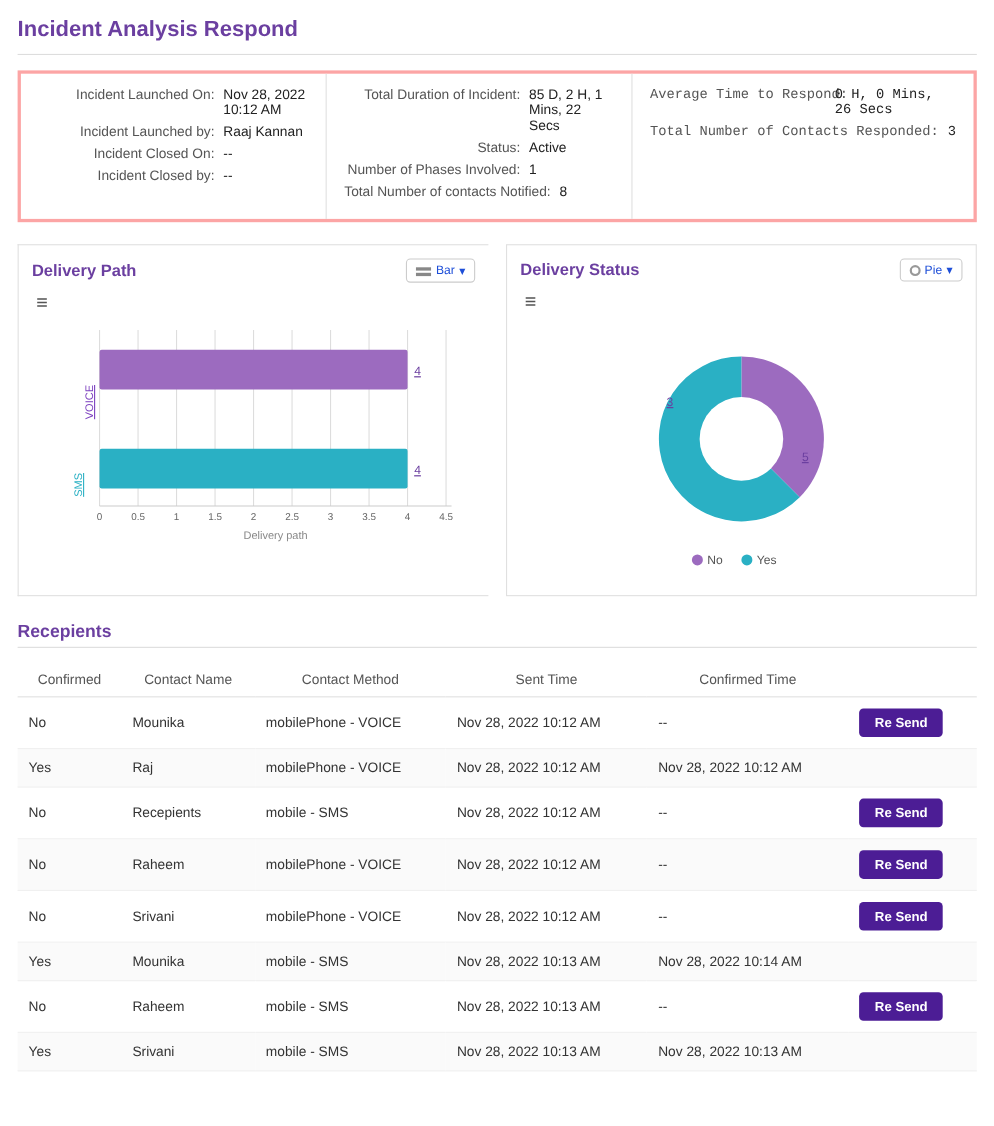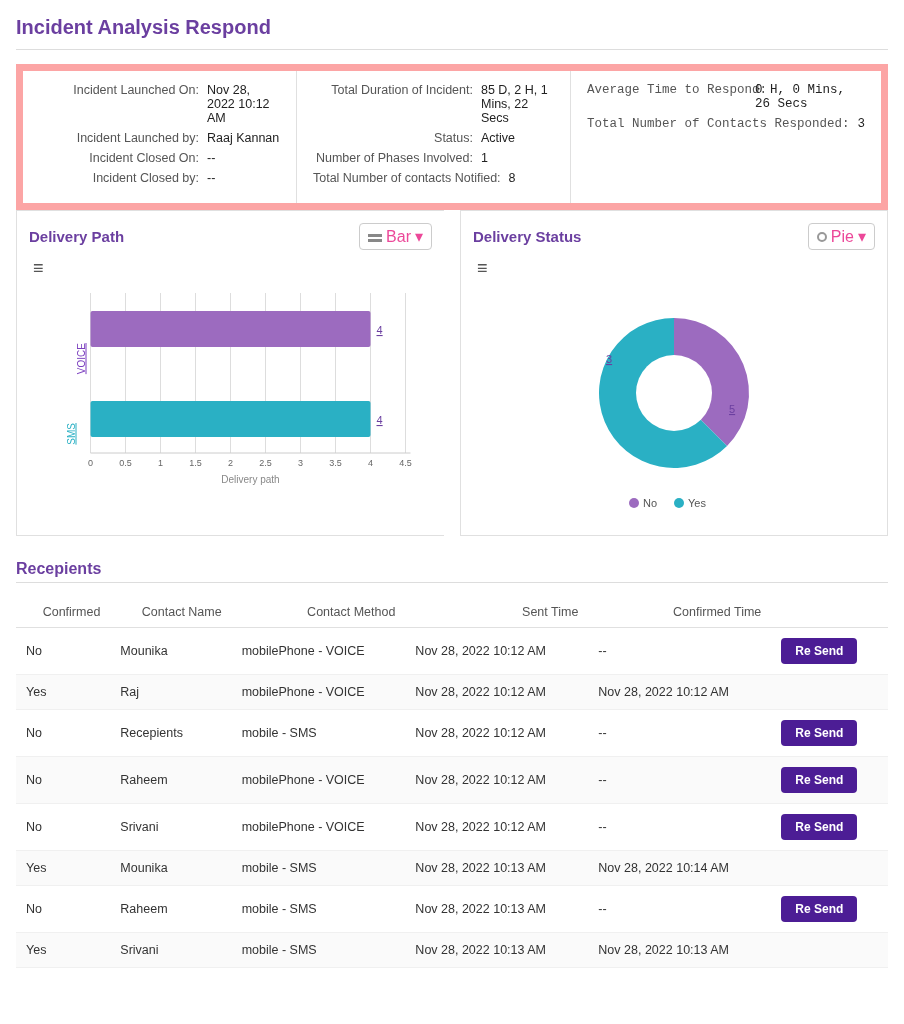--- a/index.html
+++ b/index.html
@@ -1,42 +1,42 @@
 <!DOCTYPE html>
 <html><head>
   <meta charset="utf-8">
   <style>
     * { box-sizing: border-box; margin: 0; padding: 0; }
     body { font-family: Arial, sans-serif; font-size: 13px; color: #333; background: #fff; padding: 16px; }
 
     h1.report-title { color: #6b3fa0; font-size: 20px; font-weight: bold; padding-bottom: 10px; border-bottom: 1px solid #ddd; margin-bottom: 14px; }
 
-    .info-grid { display: grid; grid-template-columns: 1fr 1fr 1fr; gap: 0; border: 7px solid #fca5a5; }
+    .info-grid { display: grid; grid-template-columns: 1fr 1fr 1fr; gap: 0; border: 3px solid #fca5a5; margin-bottom: 20px; }
     .info-col { padding: 12px 16px; border-right: 1px solid #e0e0e0; }
     .info-col:last-child { border-right: none; font-family: Liberation Mono, monospace; }
     .info-row { display: flex; margin-bottom: 6px; align-items: flex-start; }
     .info-label { color: #555; min-width: 160px; text-align: right; margin-right: 8px; white-space: nowrap; font-size: 12.5px; }
     .info-value { color: #222; font-size: 12.5px; }
 
     .charts-section { display: grid; grid-template-columns: 1fr 1fr; gap: 16px; margin-bottom: 24px; }
     .chart-panel { border: 1px solid #e0e0e0; padding: 12px; }
     .chart-panel:first-child { border-right: none; }
     .chart-header { display: flex; justify-content: space-between; align-items: center; margin-bottom: 8px; }
     .chart-title { color: #6b3fa0; font-size: 15px; font-weight: bold; }
-    .chart-type-btn { display: flex; align-items: center; gap: 4px; border: 1px solid #ccc; border-radius: 4px; padding: 3px 8px; font-size: 16px; cursor: pointer; background: #fff; color: #ec4899; }
+    .chart-type-btn { display: flex; align-items: center; gap: 4px; border: 1px solid #ccc; border-radius: 4px; padding: 3px 8px; font-size: 11px; cursor: pointer; background: #fff; color: #1d4ed8; }
     .chart-type-btn .dot { width: 10px; height: 10px; border-radius: 50%; border: 2px solid #999; display: inline-block; }
     .hamburger { font-size: 18px; color: #555; cursor: pointer; }
 
     
     .donut-area { display: flex; flex-direction: column; align-items: center; padding: 10px; }
 
     
     .recipients-title { color: #6b3fa0; font-size: 16px; font-weight: bold; padding-bottom: 4px; border-bottom: 1px solid #ddd; margin-bottom: 14px; }
     .recipients-table { width: 100%; border-collapse: collapse; }
-    .recipients-table th { font-weight: normal; color: #555; font-size: 12.5px; padding: 8px 10px; border-bottom: 1px solid #e0e0e0; text-align: right; }
+    .recipients-table th { font-weight: normal; color: #555; font-size: 12.5px; padding: 8px 10px; border-bottom: 1px solid #e0e0e0; text-align: center; }
     .recipients-table td { padding: 10px 10px; font-size: 12.5px; border-bottom: 1px solid #f0f0f0; }
     .recipients-table tr:nth-child(even) { background: #fafafa; }
     .resend-btn { background: #4c1d95; color: #fff; border: none; border-radius: 4px; padding: 6px 14px; font-size: 12px; cursor: pointer; font-weight: bold; }
   </style>
 </head>
 <body>
 
 <h1 class="report-title">Incident Analysis Respond</h1>
 
 <div class="info-grid">

